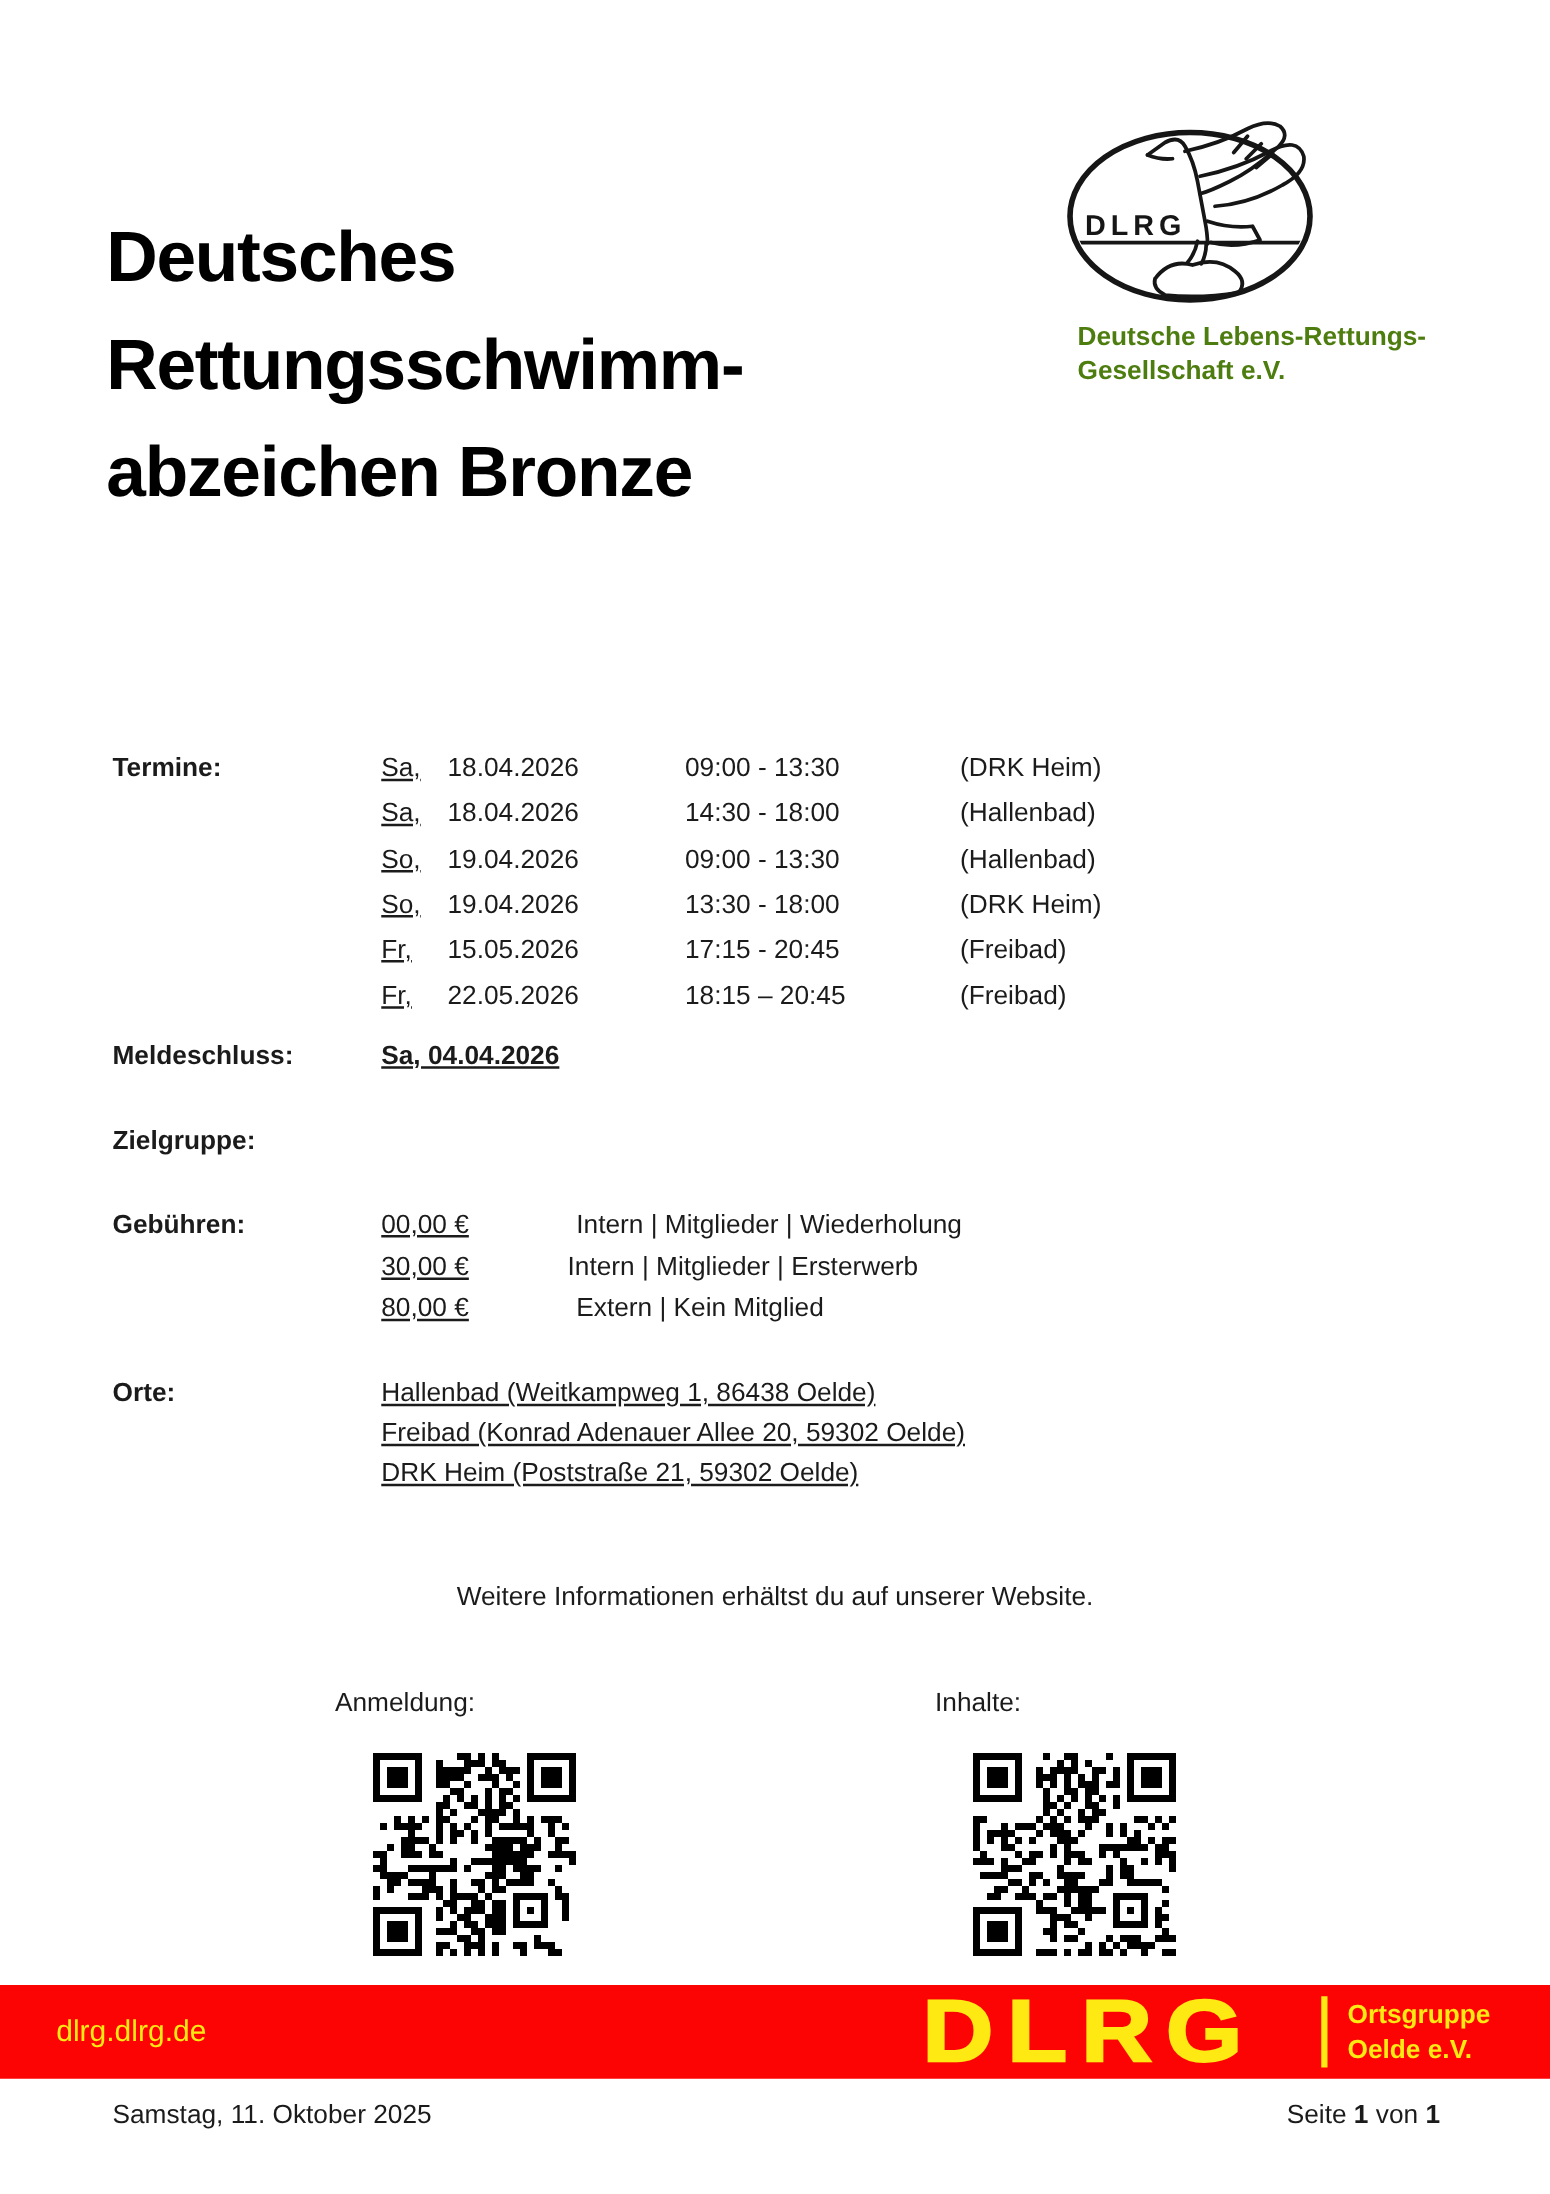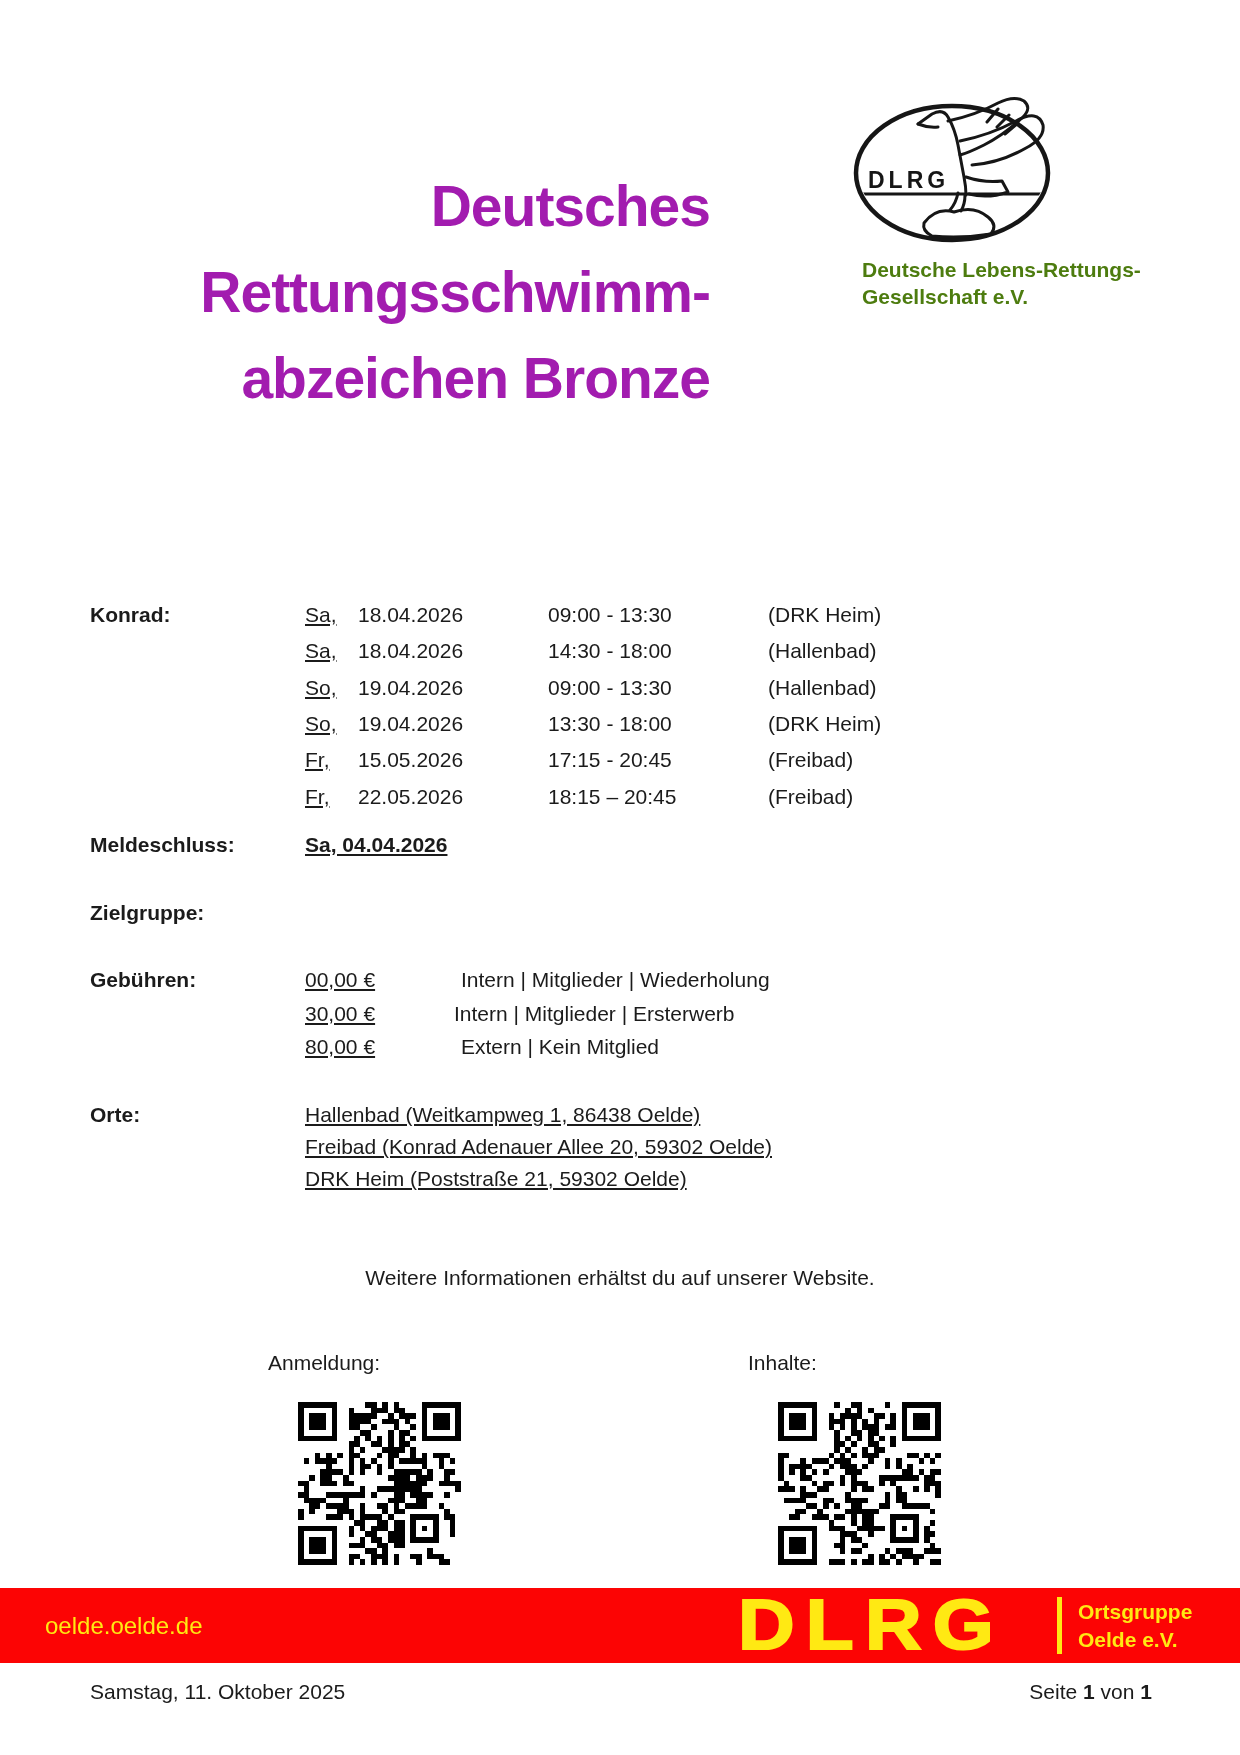--- a/index.html
+++ b/index.html
@@ -2,22 +2,22 @@
 <html><head>
 <meta charset="utf-8">
 <style>
   html,body { margin:0; padding:0; background:#ffffff; }
   body { width:1240px; height:1755px; position:relative; overflow:hidden;
          font-family:"Liberation Sans","DejaVu Sans",sans-serif; color:#1b1b1b; }
   .b { font-weight:bold; }
   .fs21 { font-size:21px; line-height:28px; white-space:nowrap; }
 
   
-  .title { position:absolute; left:85px; top:163px; width:625px; text-align:right;
-           font-weight:bold; font-size:57px; line-height:86px; letter-spacing:-1px; color:#a21caf; }
+  .title { position:absolute; left:85px; top:163px; width:625px; text-align:left;
+           font-weight:bold; font-size:57px; line-height:86px; letter-spacing:-1px; color:#000000; }
 
   
   .logo-svg { position:absolute; left:848px; top:93px; }
   .logo-caption { position:absolute; left:862px; top:256px; font-size:21px; font-weight:bold;
                   line-height:27px; color:#4d7c0f; white-space:nowrap; }
 
   
   .row-label { position:absolute; left:90px; font-weight:bold; }
   .trow span { position:absolute; white-space:nowrap; }
   .trow { position:absolute; left:90px; width:1000px; height:28px; font-size:21px; line-height:28px; }
@@ -75,21 +75,21 @@
   <div>Deutsche Lebens-Rettungs-</div>
   <div>Gesellschaft e.V.</div>
 </div>
 
 <div class="title">
   <div>Deutsches</div>
   <div>Rettungsschwimm-</div>
   <div>abzeichen Bronze</div>
 </div>
 
-<div class="row-label fs21" style="top:601px">Konrad:</div>
+<div class="row-label fs21" style="top:601px">Termine:</div>
 <div class="trow" style="top:601px">
   <span class="t-day">Sa,</span>
   <span class="t-date">18.04.2026</span>
   <span class="t-time">09:00 - 13:30</span>
   <span class="t-loc">(DRK Heim)</span>
 </div>
 <div class="trow" style="top:637px">
   <span class="t-day">Sa,</span>
   <span class="t-date">18.04.2026</span>
   <span class="t-time">14:30 - 18:00</span>
@@ -159,21 +159,21 @@
 <div class="qr-label" style="left:268px">Anmeldung:</div>
 <div class="qr-label" style="left:748px">Inhalte:</div>
 <svg class="qr" style="left:298px" viewBox="0 0 29 29" shape-rendering="crispEdges">
     <path d="M12,0h1v1h-1z M13,0h1v1h-1z M15,0h1v1h-1z M17,0h1v1h-1z M9,1h1v1h-1z M13,1h1v1h-1z M14,1h1v1h-1z M15,1h1v1h-1z M17,1h1v1h-1z M18,1h1v1h-1z M9,2h1v1h-1z M10,2h1v1h-1z M11,2h1v1h-1z M12,2h1v1h-1z M13,2h1v1h-1z M16,2h1v1h-1z M18,2h1v1h-1z M19,2h1v1h-1z M20,2h1v1h-1z M9,3h1v1h-1z M10,3h1v1h-1z M11,3h1v1h-1z M12,3h1v1h-1z M15,3h1v1h-1z M16,3h1v1h-1z M17,3h1v1h-1z M19,3h1v1h-1z M9,4h1v1h-1z M10,4h1v1h-1z M13,4h1v1h-1z M17,4h1v1h-1z M20,4h1v1h-1z M11,5h1v1h-1z M12,5h1v1h-1z M16,5h1v1h-1z M18,5h1v1h-1z M19,5h1v1h-1z M10,6h1v1h-1z M12,6h1v1h-1z M14,6h1v1h-1z M16,6h1v1h-1z M18,6h1v1h-1z M20,6h1v1h-1z M9,7h1v1h-1z M10,7h1v1h-1z M13,7h1v1h-1z M14,7h1v1h-1z M16,7h1v1h-1z M18,7h1v1h-1z M19,7h1v1h-1z M9,8h1v1h-1z M11,8h1v1h-1z M15,8h1v1h-1z M16,8h1v1h-1z M17,8h1v1h-1z M18,8h1v1h-1z M20,8h1v1h-1z M3,9h1v1h-1z M5,9h1v1h-1z M7,9h1v1h-1z M9,9h1v1h-1z M10,9h1v1h-1z M14,9h1v1h-1z M16,9h1v1h-1z M17,9h1v1h-1z M20,9h1v1h-1z M22,9h1v1h-1z M24,9h1v1h-1z M25,9h1v1h-1z M26,9h1v1h-1z M1,10h1v1h-1z M3,10h1v1h-1z M4,10h1v1h-1z M5,10h1v1h-1z M6,10h1v1h-1z M9,10h1v1h-1z M11,10h1v1h-1z M13,10h1v1h-1z M16,10h1v1h-1z M18,10h1v1h-1z M19,10h1v1h-1z M20,10h1v1h-1z M21,10h1v1h-1z M22,10h1v1h-1z M25,10h1v1h-1z M27,10h1v1h-1z M5,11h1v1h-1z M9,11h1v1h-1z M11,11h1v1h-1z M12,11h1v1h-1z M14,11h1v1h-1z M16,11h1v1h-1z M22,11h1v1h-1z M25,11h1v1h-1z M4,12h1v1h-1z M5,12h1v1h-1z M6,12h1v1h-1z M7,12h1v1h-1z M9,12h1v1h-1z M11,12h1v1h-1z M14,12h1v1h-1z M17,12h1v1h-1z M18,12h1v1h-1z M19,12h1v1h-1z M20,12h1v1h-1z M21,12h1v1h-1z M23,12h1v1h-1z M26,12h1v1h-1z M27,12h1v1h-1z M2,13h1v1h-1z M4,13h1v1h-1z M5,13h1v1h-1z M8,13h1v1h-1z M16,13h1v1h-1z M17,13h1v1h-1z M18,13h1v1h-1z M19,13h1v1h-1z M21,13h1v1h-1z M22,13h1v1h-1z M23,13h1v1h-1z M26,13h1v1h-1z M0,14h1v1h-1z M1,14h1v1h-1z M4,14h1v1h-1z M5,14h1v1h-1z M6,14h1v1h-1z M8,14h1v1h-1z M9,14h1v1h-1z M17,14h1v1h-1z M18,14h1v1h-1z M19,14h1v1h-1z M20,14h1v1h-1z M21,14h1v1h-1z M22,14h1v1h-1z M25,14h1v1h-1z M26,14h1v1h-1z M27,14h1v1h-1z M28,14h1v1h-1z M1,15h1v1h-1z M11,15h1v1h-1z M14,15h1v1h-1z M15,15h1v1h-1z M16,15h1v1h-1z M17,15h1v1h-1z M18,15h1v1h-1z M19,15h1v1h-1z M20,15h1v1h-1z M21,15h1v1h-1z M28,15h1v1h-1z M0,16h1v1h-1z M1,16h1v1h-1z M5,16h1v1h-1z M6,16h1v1h-1z M7,16h1v1h-1z M8,16h1v1h-1z M9,16h1v1h-1z M10,16h1v1h-1z M11,16h1v1h-1z M13,16h1v1h-1z M17,16h1v1h-1z M18,16h1v1h-1z M20,16h1v1h-1z M21,16h1v1h-1z M22,16h1v1h-1z M23,16h1v1h-1z M26,16h1v1h-1z M1,17h1v1h-1z M2,17h1v1h-1z M3,17h1v1h-1z M4,17h1v1h-1z M8,17h1v1h-1z M16,17h1v1h-1z M17,17h1v1h-1z M18,17h1v1h-1z M21,17h1v1h-1z M22,17h1v1h-1z M2,18h1v1h-1z M3,18h1v1h-1z M5,18h1v1h-1z M6,18h1v1h-1z M7,18h1v1h-1z M8,18h1v1h-1z M11,18h1v1h-1z M14,18h1v1h-1z M15,18h1v1h-1z M17,18h1v1h-1z M19,18h1v1h-1z M20,18h1v1h-1z M21,18h1v1h-1z M22,18h1v1h-1z M25,18h1v1h-1z M0,19h1v1h-1z M2,19h1v1h-1z M7,19h1v1h-1z M8,19h1v1h-1z M9,19h1v1h-1z M11,19h1v1h-1z M15,19h1v1h-1z M17,19h1v1h-1z M18,19h1v1h-1z M26,19h1v1h-1z M0,20h1v1h-1z M5,20h1v1h-1z M6,20h1v1h-1z M7,20h1v1h-1z M9,20h1v1h-1z M11,20h1v1h-1z M12,20h1v1h-1z M13,20h1v1h-1z M14,20h1v1h-1z M16,20h1v1h-1z M26,20h1v1h-1z M27,20h1v1h-1z M10,21h1v1h-1z M11,21h1v1h-1z M14,21h1v1h-1z M15,21h1v1h-1z M17,21h1v1h-1z M18,21h1v1h-1z M27,21h1v1h-1z M9,22h1v1h-1z M11,22h1v1h-1z M13,22h1v1h-1z M14,22h1v1h-1z M15,22h1v1h-1z M17,22h1v1h-1z M18,22h1v1h-1z M27,22h1v1h-1z M9,23h1v1h-1z M12,23h1v1h-1z M13,23h1v1h-1z M16,23h1v1h-1z M17,23h1v1h-1z M18,23h1v1h-1z M27,23h1v1h-1z M11,24h1v1h-1z M13,24h1v1h-1z M14,24h1v1h-1z M16,24h1v1h-1z M17,24h1v1h-1z M18,24h1v1h-1z M9,25h1v1h-1z M10,25h1v1h-1z M11,25h1v1h-1z M14,25h1v1h-1z M15,25h1v1h-1z M17,25h1v1h-1z M18,25h1v1h-1z M12,26h1v1h-1z M13,26h1v1h-1z M15,26h1v1h-1z M23,26h1v1h-1z M9,27h1v1h-1z M10,27h1v1h-1z M13,27h1v1h-1z M14,27h1v1h-1z M15,27h1v1h-1z M17,27h1v1h-1z M20,27h1v1h-1z M21,27h1v1h-1z M23,27h1v1h-1z M24,27h1v1h-1z M25,27h1v1h-1z M9,28h1v1h-1z M11,28h1v1h-1z M13,28h1v1h-1z M15,28h1v1h-1z M17,28h1v1h-1z M21,28h1v1h-1z M25,28h1v1h-1z M26,28h1v1h-1z M0,0h7v7h-7z M1,1h5v5h-5z M2,2h3v3h-3z M22,0h7v7h-7z M23,1h5v5h-5z M24,2h3v3h-3z M0,22h7v7h-7z M1,23h5v5h-5z M2,24h3v3h-3z M20,20h5v5h-5z M21,21h3v3h-3z M22,22h1v1h-1z" fill="#000" fill-rule="evenodd"></path>
   </svg>
 <svg class="qr" style="left:778px" viewBox="0 0 29 29" shape-rendering="crispEdges">
     <path d="M10,0h1v1h-1z M13,0h1v1h-1z M14,0h1v1h-1z M19,0h1v1h-1z M12,1h1v1h-1z M14,1h1v1h-1z M16,1h1v1h-1z M9,2h1v1h-1z M11,2h1v1h-1z M12,2h1v1h-1z M13,2h1v1h-1z M14,2h1v1h-1z M17,2h1v1h-1z M18,2h1v1h-1z M20,2h1v1h-1z M9,3h1v1h-1z M10,3h1v1h-1z M11,3h1v1h-1z M13,3h1v1h-1z M15,3h1v1h-1z M17,3h1v1h-1z M20,3h1v1h-1z M9,4h1v1h-1z M11,4h1v1h-1z M13,4h1v1h-1z M15,4h1v1h-1z M16,4h1v1h-1z M17,4h1v1h-1z M19,4h1v1h-1z M20,4h1v1h-1z M10,5h1v1h-1z M13,5h1v1h-1z M14,5h1v1h-1z M16,5h1v1h-1z M17,5h1v1h-1z M10,6h1v1h-1z M12,6h1v1h-1z M14,6h1v1h-1z M16,6h1v1h-1z M18,6h1v1h-1z M20,6h1v1h-1z M10,7h1v1h-1z M11,7h1v1h-1z M13,7h1v1h-1z M16,7h1v1h-1z M17,7h1v1h-1z M20,7h1v1h-1z M10,8h1v1h-1z M12,8h1v1h-1z M15,8h1v1h-1z M17,8h1v1h-1z M18,8h1v1h-1z M0,9h1v1h-1z M1,9h1v1h-1z M9,9h1v1h-1z M11,9h1v1h-1z M13,9h1v1h-1z M15,9h1v1h-1z M16,9h1v1h-1z M17,9h1v1h-1z M23,9h1v1h-1z M24,9h1v1h-1z M26,9h1v1h-1z M28,9h1v1h-1z M0,10h1v1h-1z M4,10h1v1h-1z M6,10h1v1h-1z M7,10h1v1h-1z M8,10h1v1h-1z M10,10h1v1h-1z M11,10h1v1h-1z M12,10h1v1h-1z M16,10h1v1h-1z M19,10h1v1h-1z M21,10h1v1h-1z M25,10h1v1h-1z M27,10h1v1h-1z M0,11h1v1h-1z M2,11h1v1h-1z M3,11h1v1h-1z M4,11h1v1h-1z M5,11h1v1h-1z M9,11h1v1h-1z M11,11h1v1h-1z M12,11h1v1h-1z M13,11h1v1h-1z M15,11h1v1h-1z M19,11h1v1h-1z M21,11h1v1h-1z M23,11h1v1h-1z M0,12h1v1h-1z M2,12h1v1h-1z M4,12h1v1h-1z M6,12h1v1h-1z M8,12h1v1h-1z M12,12h1v1h-1z M13,12h1v1h-1z M14,12h1v1h-1z M22,12h1v1h-1z M23,12h1v1h-1z M25,12h1v1h-1z M27,12h1v1h-1z M28,12h1v1h-1z M0,13h1v1h-1z M4,13h1v1h-1z M5,13h1v1h-1z M11,13h1v1h-1z M13,13h1v1h-1z M18,13h1v1h-1z M19,13h1v1h-1z M20,13h1v1h-1z M21,13h1v1h-1z M22,13h1v1h-1z M23,13h1v1h-1z M24,13h1v1h-1z M26,13h1v1h-1z M27,13h1v1h-1z M1,14h1v1h-1z M6,14h1v1h-1z M8,14h1v1h-1z M9,14h1v1h-1z M11,14h1v1h-1z M13,14h1v1h-1z M14,14h1v1h-1z M15,14h1v1h-1z M18,14h1v1h-1z M20,14h1v1h-1z M26,14h1v1h-1z M27,14h1v1h-1z M28,14h1v1h-1z M0,15h1v1h-1z M1,15h1v1h-1z M2,15h1v1h-1z M4,15h1v1h-1z M7,15h1v1h-1z M8,15h1v1h-1z M13,15h1v1h-1z M15,15h1v1h-1z M16,15h1v1h-1z M21,15h1v1h-1z M24,15h1v1h-1z M26,15h1v1h-1z M28,15h1v1h-1z M4,16h1v1h-1z M5,16h1v1h-1z M6,16h1v1h-1z M12,16h1v1h-1z M19,16h1v1h-1z M21,16h1v1h-1z M22,16h1v1h-1z M28,16h1v1h-1z M1,17h1v1h-1z M2,17h1v1h-1z M3,17h1v1h-1z M4,17h1v1h-1z M8,17h1v1h-1z M9,17h1v1h-1z M12,17h1v1h-1z M13,17h1v1h-1z M14,17h1v1h-1z M15,17h1v1h-1z M19,17h1v1h-1z M21,17h1v1h-1z M22,17h1v1h-1z M5,18h1v1h-1z M6,18h1v1h-1z M8,18h1v1h-1z M10,18h1v1h-1z M13,18h1v1h-1z M14,18h1v1h-1z M18,18h1v1h-1z M19,18h1v1h-1z M22,18h1v1h-1z M23,18h1v1h-1z M24,18h1v1h-1z M25,18h1v1h-1z M26,18h1v1h-1z M3,19h1v1h-1z M4,19h1v1h-1z M7,19h1v1h-1z M12,19h1v1h-1z M13,19h1v1h-1z M14,19h1v1h-1z M15,19h1v1h-1z M16,19h1v1h-1z M17,19h1v1h-1z M27,19h1v1h-1z M2,20h1v1h-1z M3,20h1v1h-1z M6,20h1v1h-1z M7,20h1v1h-1z M8,20h1v1h-1z M10,20h1v1h-1z M11,20h1v1h-1z M13,20h1v1h-1z M15,20h1v1h-1z M16,20h1v1h-1z M9,21h1v1h-1z M13,21h1v1h-1z M15,21h1v1h-1z M16,21h1v1h-1z M27,21h1v1h-1z M9,22h1v1h-1z M10,22h1v1h-1z M11,22h1v1h-1z M14,22h1v1h-1z M15,22h1v1h-1z M16,22h1v1h-1z M17,22h1v1h-1z M18,22h1v1h-1z M26,22h1v1h-1z M11,23h1v1h-1z M12,23h1v1h-1z M13,23h1v1h-1z M16,23h1v1h-1z M26,23h1v1h-1z M27,23h1v1h-1z M11,24h1v1h-1z M13,24h1v1h-1z M14,24h1v1h-1z M26,24h1v1h-1z M10,25h1v1h-1z M11,25h1v1h-1z M15,25h1v1h-1z M27,25h1v1h-1z M11,26h1v1h-1z M13,26h1v1h-1z M14,26h1v1h-1z M19,26h1v1h-1z M21,26h1v1h-1z M22,26h1v1h-1z M23,26h1v1h-1z M26,26h1v1h-1z M27,26h1v1h-1z M28,26h1v1h-1z M16,27h1v1h-1z M18,27h1v1h-1z M20,27h1v1h-1z M22,27h1v1h-1z M23,27h1v1h-1z M24,27h1v1h-1z M25,27h1v1h-1z M9,28h1v1h-1z M10,28h1v1h-1z M11,28h1v1h-1z M13,28h1v1h-1z M15,28h1v1h-1z M16,28h1v1h-1z M18,28h1v1h-1z M19,28h1v1h-1z M21,28h1v1h-1z M24,28h1v1h-1z M27,28h1v1h-1z M28,28h1v1h-1z M0,0h7v7h-7z M1,1h5v5h-5z M2,2h3v3h-3z M22,0h7v7h-7z M23,1h5v5h-5z M24,2h3v3h-3z M0,22h7v7h-7z M1,23h5v5h-5z M2,24h3v3h-3z M20,20h5v5h-5z M21,21h3v3h-3z M22,22h1v1h-1z" fill="#000" fill-rule="evenodd"></path>
   </svg>
 
 <div class="footer-bar">
-  <div class="footer-site">oelde.oelde.de</div>
+  <div class="footer-site">dlrg.dlrg.de</div>
   <div class="footer-brand">DLRG</div>
   <div class="footer-divider"></div>
   <div class="footer-org">
     <div>Ortsgruppe</div>
     <div>Oelde e.V.</div>
   </div>
 </div>
 
 <div class="doc-date">Samstag, 11. Oktober 2025</div>
 <div class="doc-page"><span>Seite</span> <span class="b">1</span> <span>von</span> <span class="b">1</span></div>

